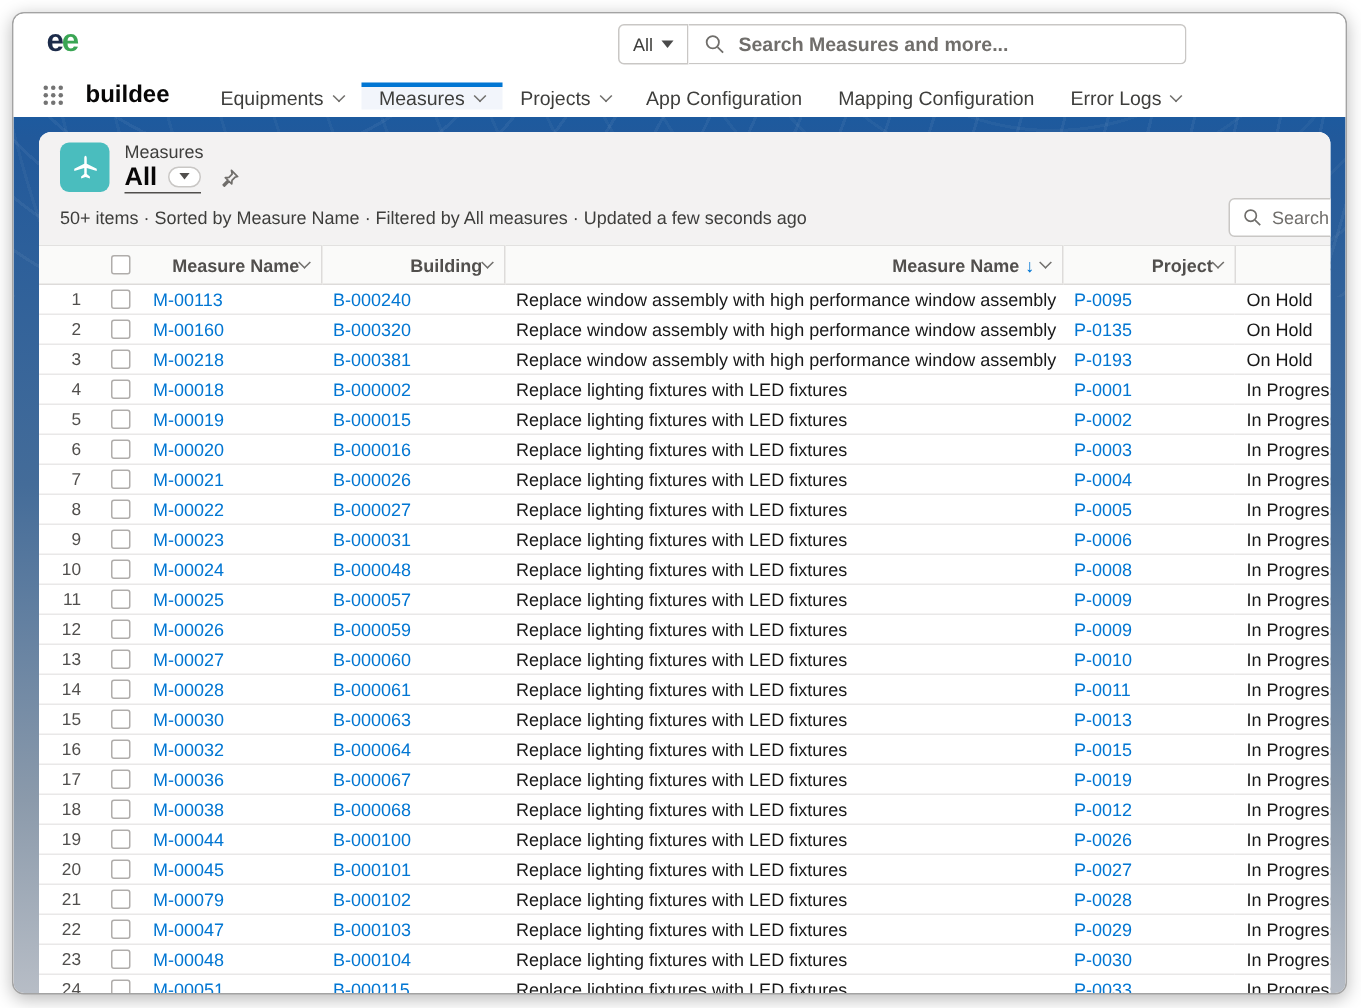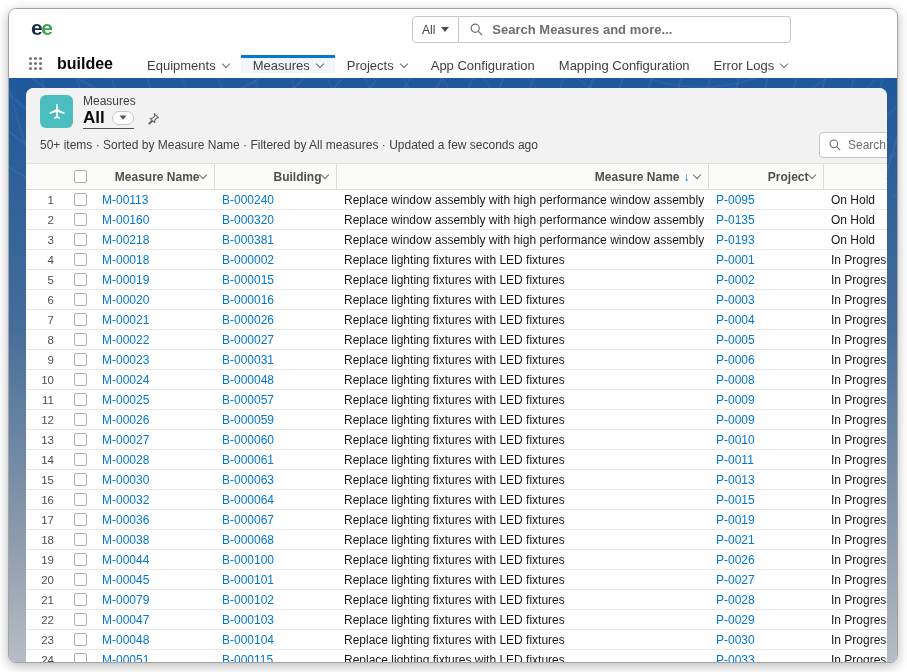--- a/index.html
+++ b/index.html
@@ -469,21 +469,21 @@
   </tr>
 
   <tr>
     <td class="num">18</td>
     <td>
                   <span class="cbx"></span>
                 </td>
     <td><a class="lnk c-measure">M-00038</a></td>
     <td><a class="lnk c-building">B-000068</a></td>
     <td class="c-desc">Replace lighting fixtures with LED fixtures</td>
-    <td><a class="lnk c-project">P-0021</a></td>
+    <td><a class="lnk c-project">P-0012</a></td>
     <td class="c-status">In Progress</td>
   </tr>
 
   <tr>
     <td class="num">19</td>
     <td>
                   <span class="cbx"></span>
                 </td>
     <td><a class="lnk c-measure">M-00044</a></td>
     <td><a class="lnk c-building">B-000100</a></td>

